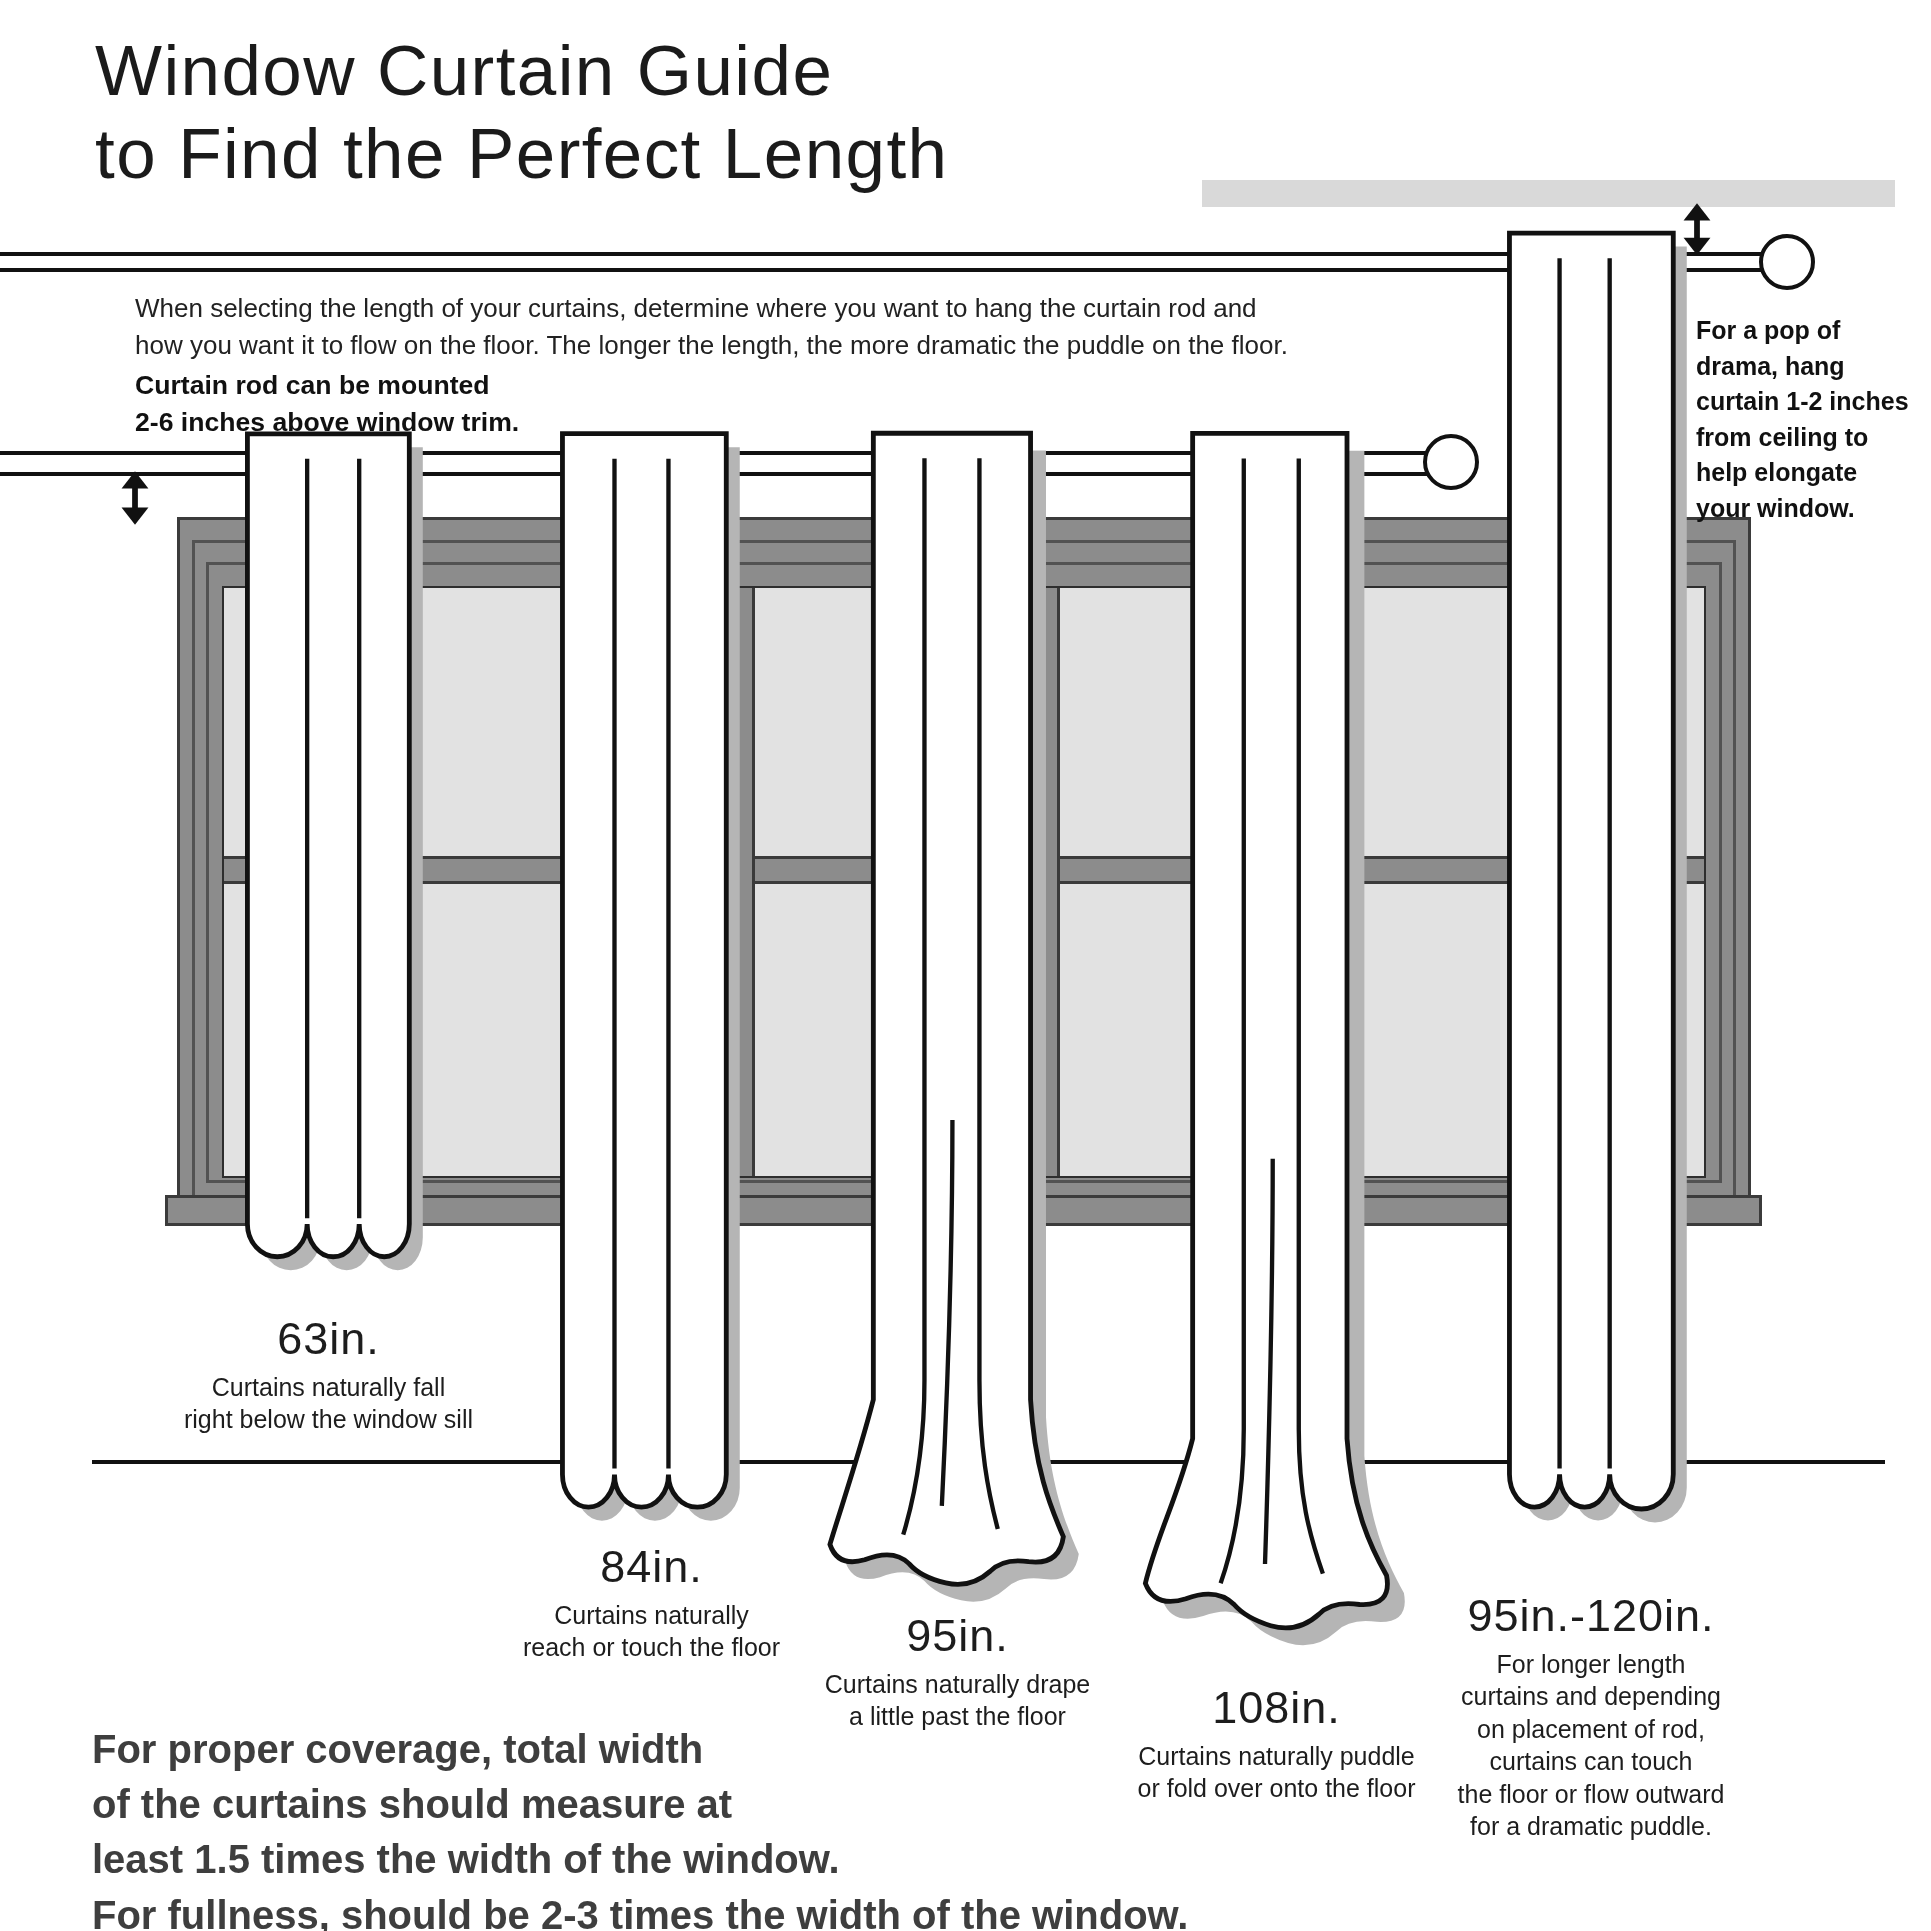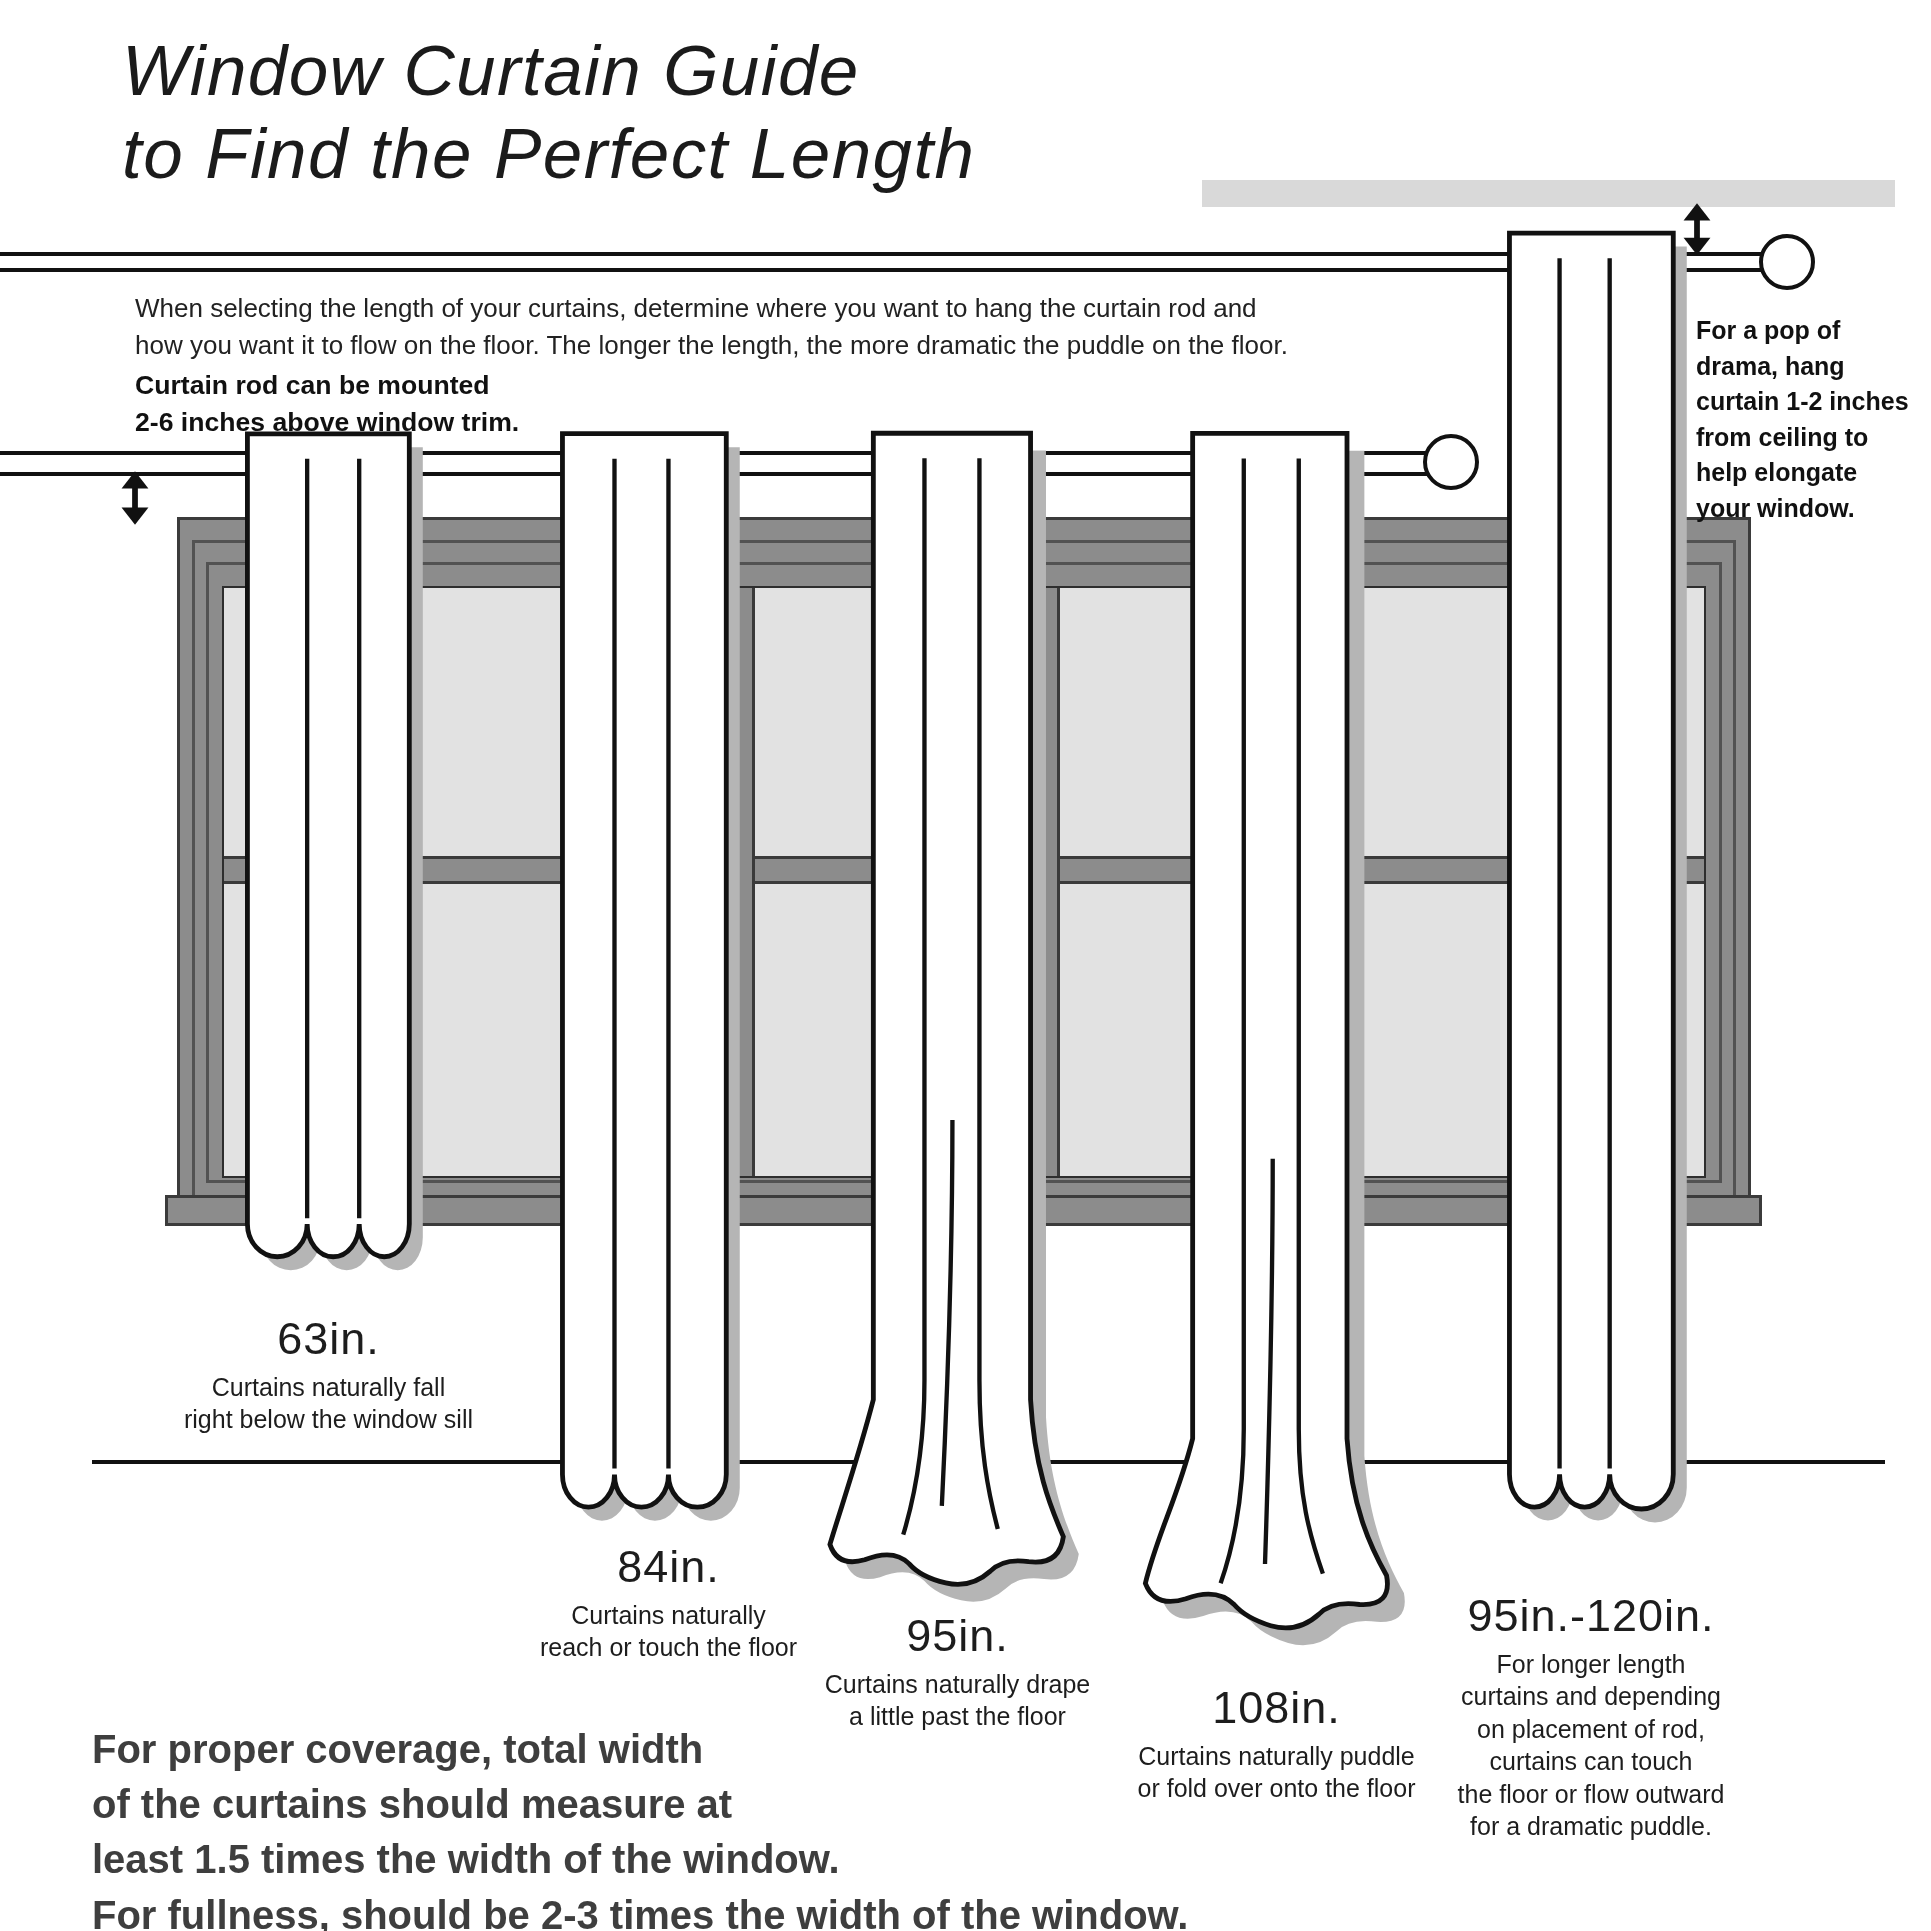--- a/index.html
+++ b/index.html
@@ -1,21 +1,21 @@
 <!DOCTYPE html>
 <html><head>
 <meta charset="utf-8">
 <style>
   html,body{margin:0;padding:0;background:#fff;}
   #page{position:relative;width:1931px;height:1931px;background:#ffffff;overflow:hidden;
         font-family:"Liberation Sans", sans-serif;color:#1d1d1d;}
   .abs{position:absolute;}
   .preline{white-space:pre-line;}
   
-  #title{left:122px;top:29px;font-size:71px;line-height:1.17;letter-spacing:1.4px;color:#1b1b1b;font-weight:400;font-style:italic;}
+  #title{left:95px;top:29px;font-size:71px;line-height:1.17;letter-spacing:1.4px;color:#1b1b1b;font-weight:400;}
   
   #intro{left:135px;top:290px;font-size:26px;line-height:1.43;color:#222;}
   #rod-note{left:135px;top:367px;font-size:26.6px;line-height:1.4;font-weight:bold;color:#111;}
   #ceiling-note{left:1696px;top:313px;width:232px;font-size:25px;line-height:1.42;font-weight:bold;color:#111;}
   #coverage-note{left:92px;top:1722px;font-size:40px;line-height:1.38;font-weight:bold;color:#3e3e3e;}
   
   #ceiling-bar{left:1202px;top:180px;width:693px;height:27px;background:#d9d9d9;}
   
   .rod{background:#fff;border-top:4.8px solid #111;border-bottom:4.8px solid #111;box-sizing:border-box;}
   #ceiling-rod{left:0;top:252px;width:1763px;height:20px;}
@@ -126,21 +126,21 @@
   <div class="abs preline" id="coverage-note">For proper coverage, total width
 of the curtains should measure at
 least 1.5 times the width of the window.
 For fullness, should be 2-3 times the width of the window.</div>
 
   <div class="len-label" style="left:174px;top:1313px;width:309px;">
     <div class="size">63in.</div>
     <div class="desc preline">Curtains naturally fall
 right below the window sill</div>
   </div>
-  <div class="len-label" style="left:514px;top:1541px;width:309px;">
+  <div class="len-label" style="left:497px;top:1541px;width:309px;">
     <div class="size">84in.</div>
     <div class="desc preline">Curtains naturally
 reach or touch the floor</div>
   </div>
   <div class="len-label" style="left:798px;top:1610px;width:319px;">
     <div class="size">95in.</div>
     <div class="desc preline">Curtains naturally drape
 a little past the floor</div>
   </div>
   <div class="len-label" style="left:1093px;top:1682px;width:367px;">

